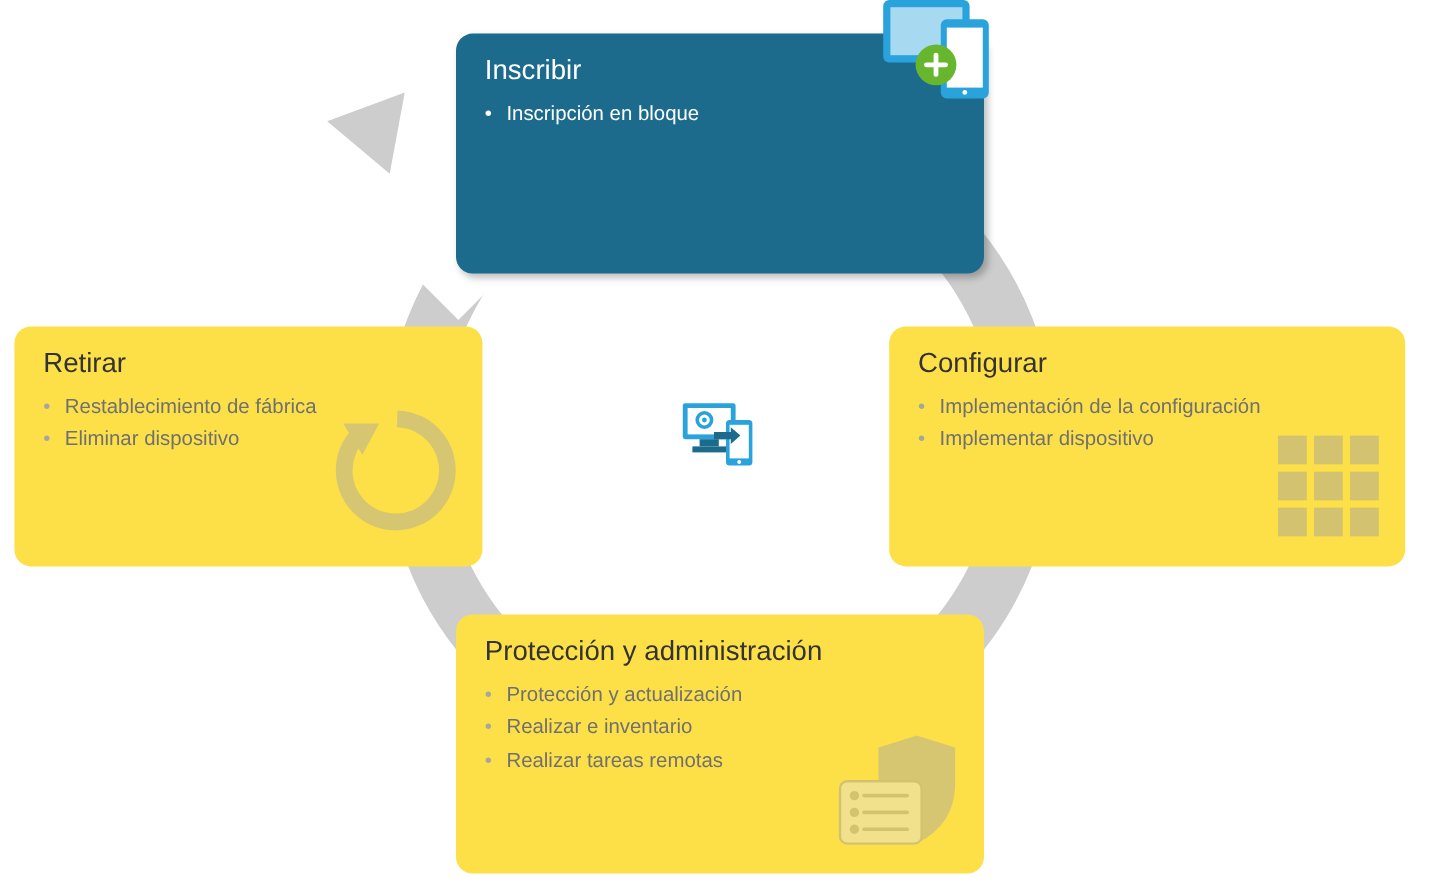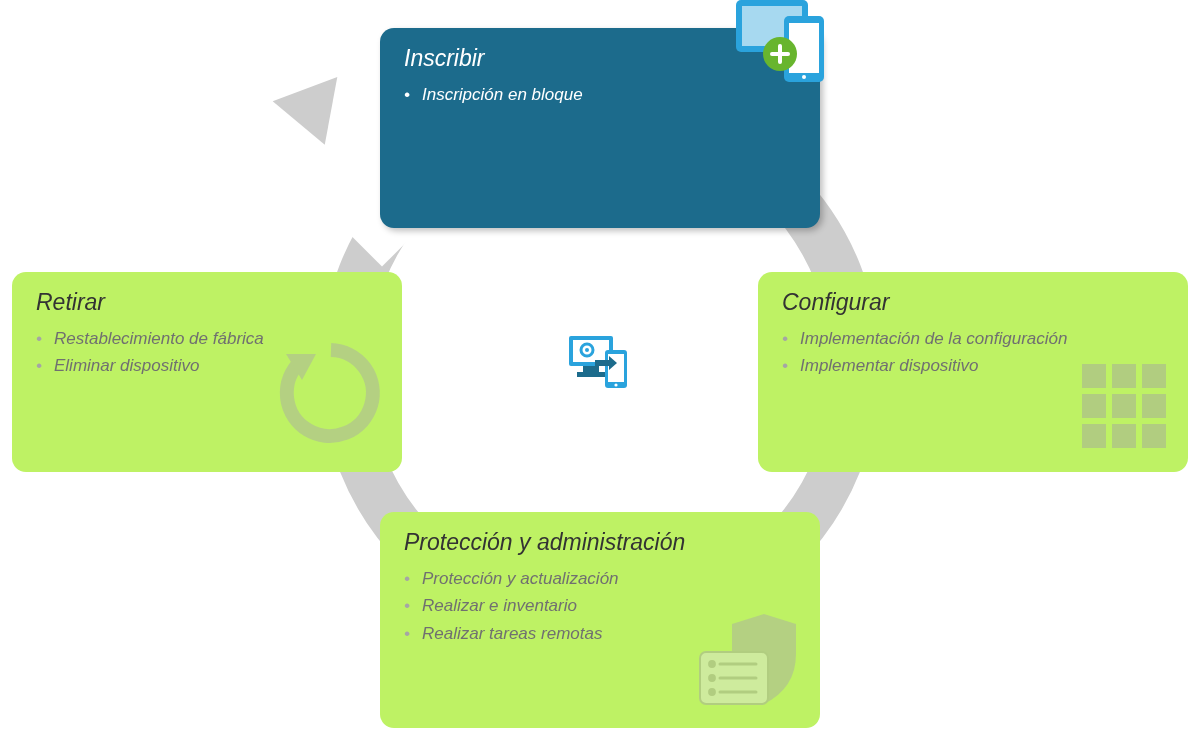--- a/index.html
+++ b/index.html
@@ -9,21 +9,20 @@
     height: 735px;
     background: #ffffff;
     font-family: "Segoe UI", Arial, sans-serif;
     overflow: hidden;
     position: relative;
   }
   .stage {
     position: relative;
     width: 1200px;
     height: 735px;
-    font-style: italic;
   }
   
   .ring {
     position: absolute;
     width: 560px;
     height: 560px;
     left: 320px;
     top: 88px;
     border: 48px solid #cdcdcd;
     border-radius: 50%;
@@ -90,30 +89,30 @@
 
   .card.active {
     background: #1c6b8c;
     color: #ffffff;
     box-shadow: 3px 3px 6px rgba(0,0,0,0.25);
   }
   .card.active ul li { color: #ffffff; }
   .card.active ul li::before { color: #ffffff; }
 
   .card.inactive {
-    background: #bef264;
+    background: #fde047;
     color: #333333;
   }
   .card.inactive h3 { color: #333333; }
   .card.inactive ul li { color: #707070; }
   .card.inactive ul li::before { color: #a5a5a5; }
 
   
   .card-top    { left: 380px; top: 28px;  width: 440px; height: 200px; }
-  .card-right  { left: 758px; top: 272px; width: 430px; height: 200px; }
+  .card-right  { left: 741px; top: 272px; width: 430px; height: 200px; }
   .card-bottom { left: 380px; top: 512px; width: 440px; height: 216px; }
   .card-left   { left: 12px;  top: 272px; width: 390px; height: 200px; }
 
   
   .card .bg-icon {
     position: absolute;
     right: 16px;
     opacity: 0.45;
   }
   

